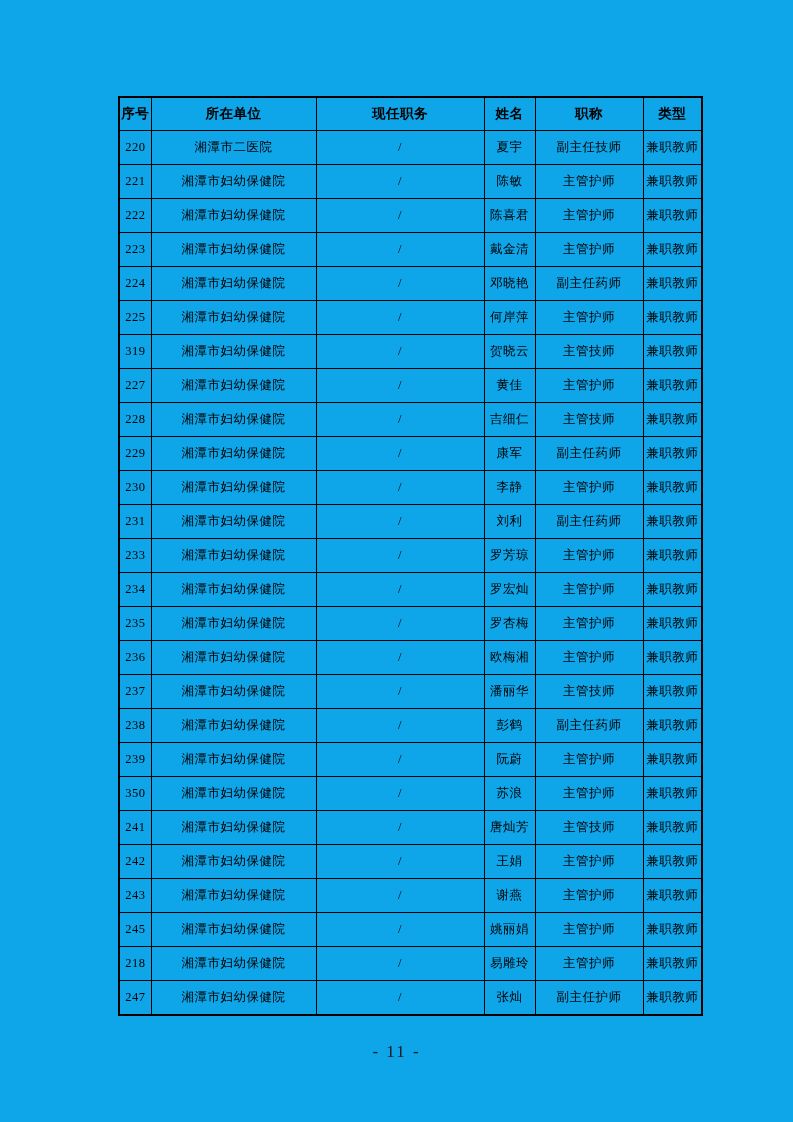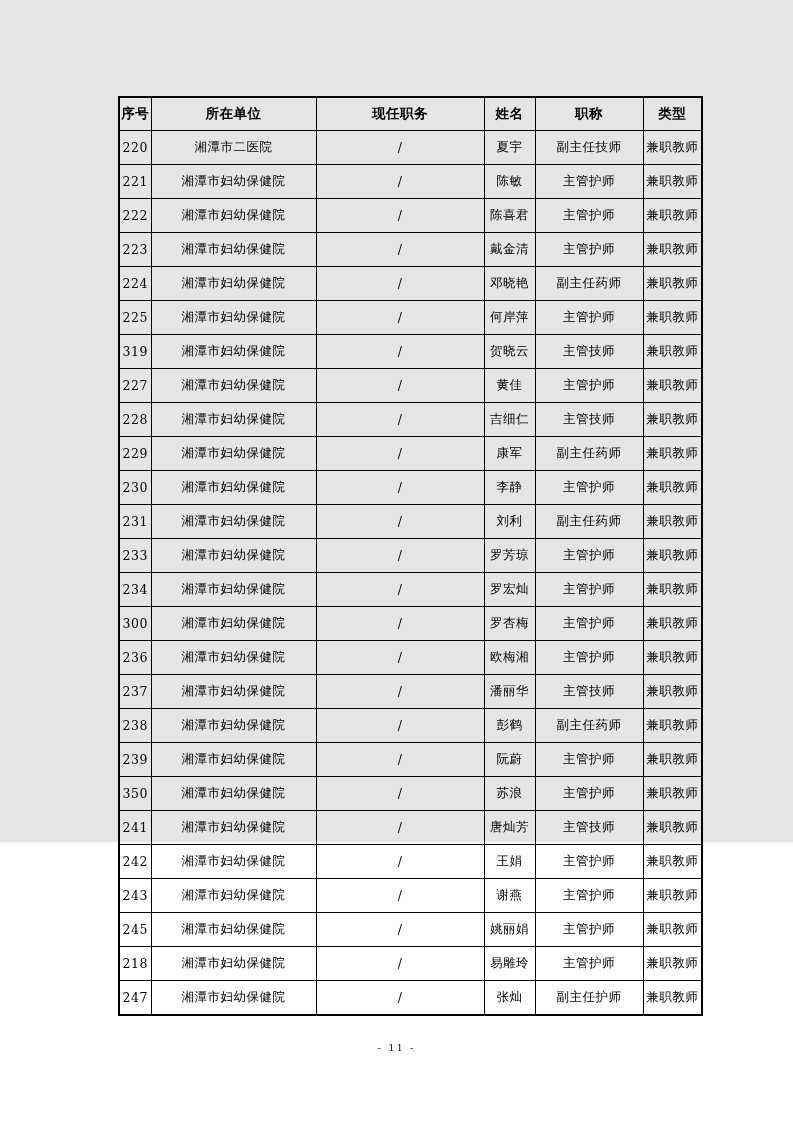--- a/index.html
+++ b/index.html
@@ -7,22 +7,23 @@
     width: 793px;
     height: 1122px;
     background: #ffffff;
     font-family: "DejaVu Serif", "Liberation Serif", serif;
     color: #000000;
     overflow: hidden;
   }
   .page {
     position: relative;
     width: 793px;
-    height: 842px;
-    background: #e5e5e5;
+    height: 1122px;
+    background: #0ea5e9;
+    font-family: Liberation Serif, serif;
   }
   table.personnel {
     position: absolute;
     left: 118px;
     top: 96px;
     width: 583px;
     height: 920px;
     border-collapse: collapse;
     table-layout: fixed;
     border: 2px solid #000000;
@@ -53,21 +54,21 @@
   }
   td.col-position {
     font-size: 13px;
   }
   .page-footer {
     position: absolute;
     left: 0;
     top: 1042px;
     width: 793px;
     text-align: center;
-    font-size: 10px;
+    font-size: 17px;
     letter-spacing: 2px;
     color: #1a1a1a;
   }
 </style>
 </head>
 <body>
 
 <div class="page">
 
   <table class="personnel">
@@ -196,21 +197,21 @@
         </tr>
         <tr>
           <td class="col-seq">234</td>
           <td class="col-unit">湘潭市妇幼保健院</td>
           <td class="col-position">/</td>
           <td class="col-name">罗宏灿</td>
           <td class="col-title">主管护师</td>
           <td class="col-type">兼职教师</td>
         </tr>
         <tr>
-          <td class="col-seq">300</td>
+          <td class="col-seq">235</td>
           <td class="col-unit">湘潭市妇幼保健院</td>
           <td class="col-position">/</td>
           <td class="col-name">罗杏梅</td>
           <td class="col-title">主管护师</td>
           <td class="col-type">兼职教师</td>
         </tr>
         <tr>
           <td class="col-seq">236</td>
           <td class="col-unit">湘潭市妇幼保健院</td>
           <td class="col-position">/</td>

